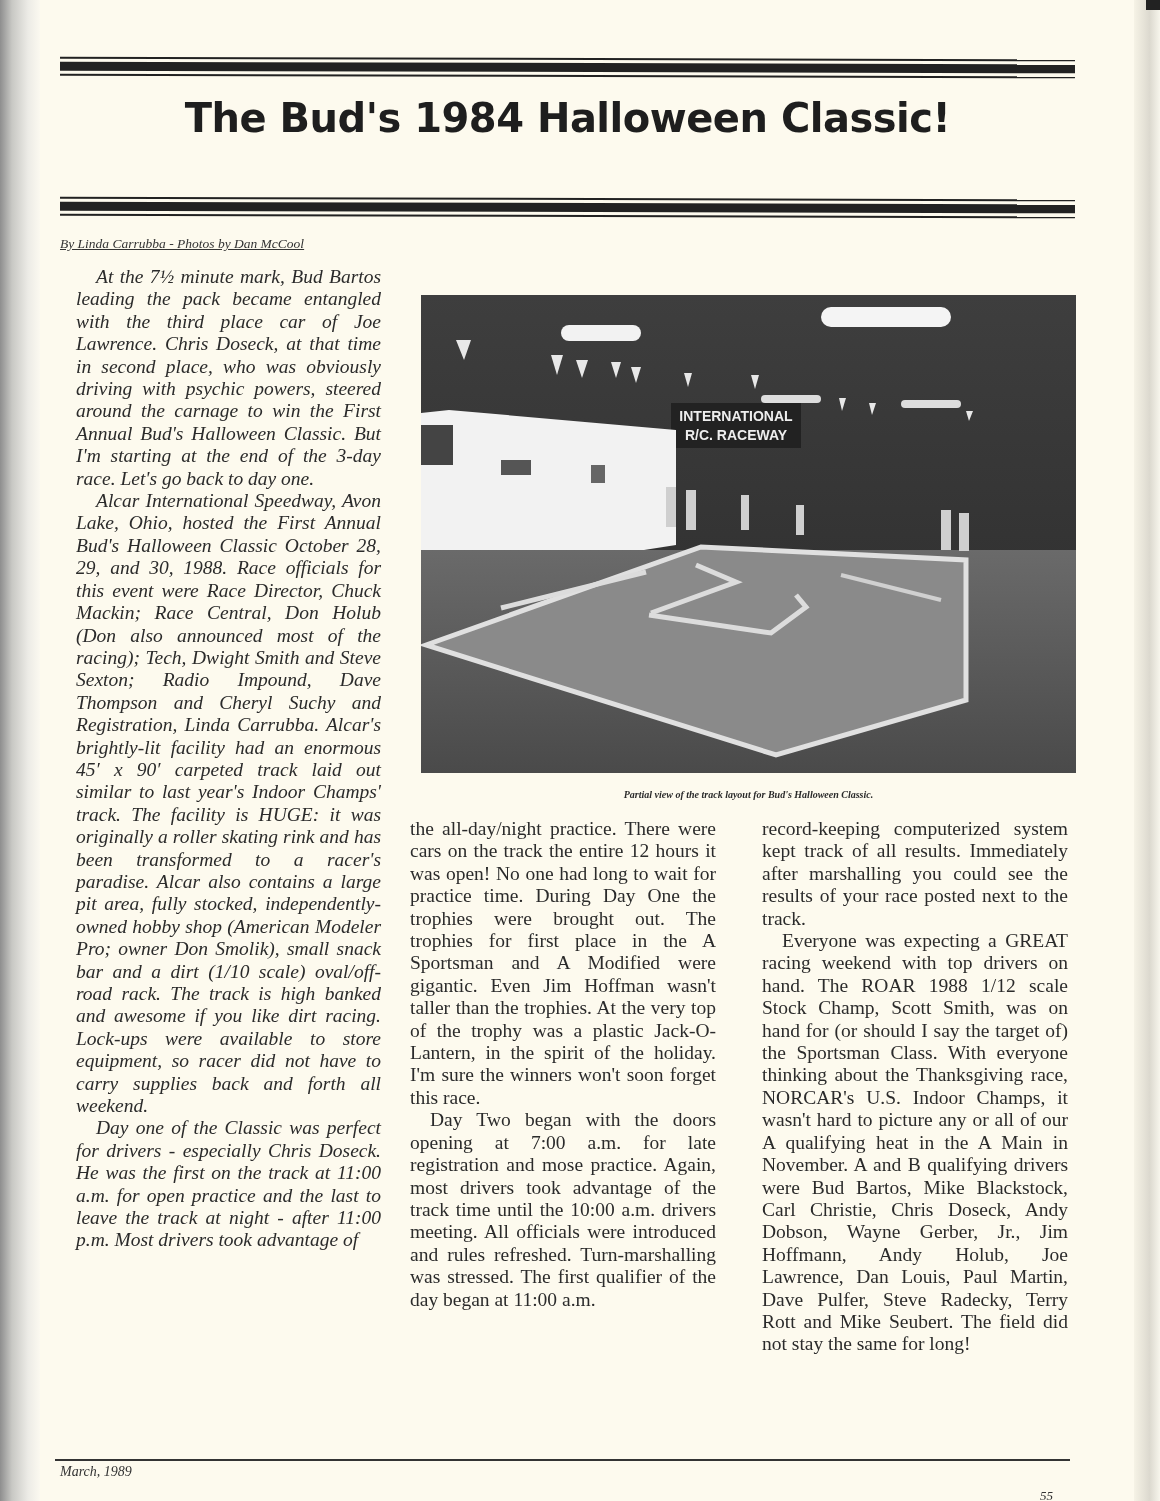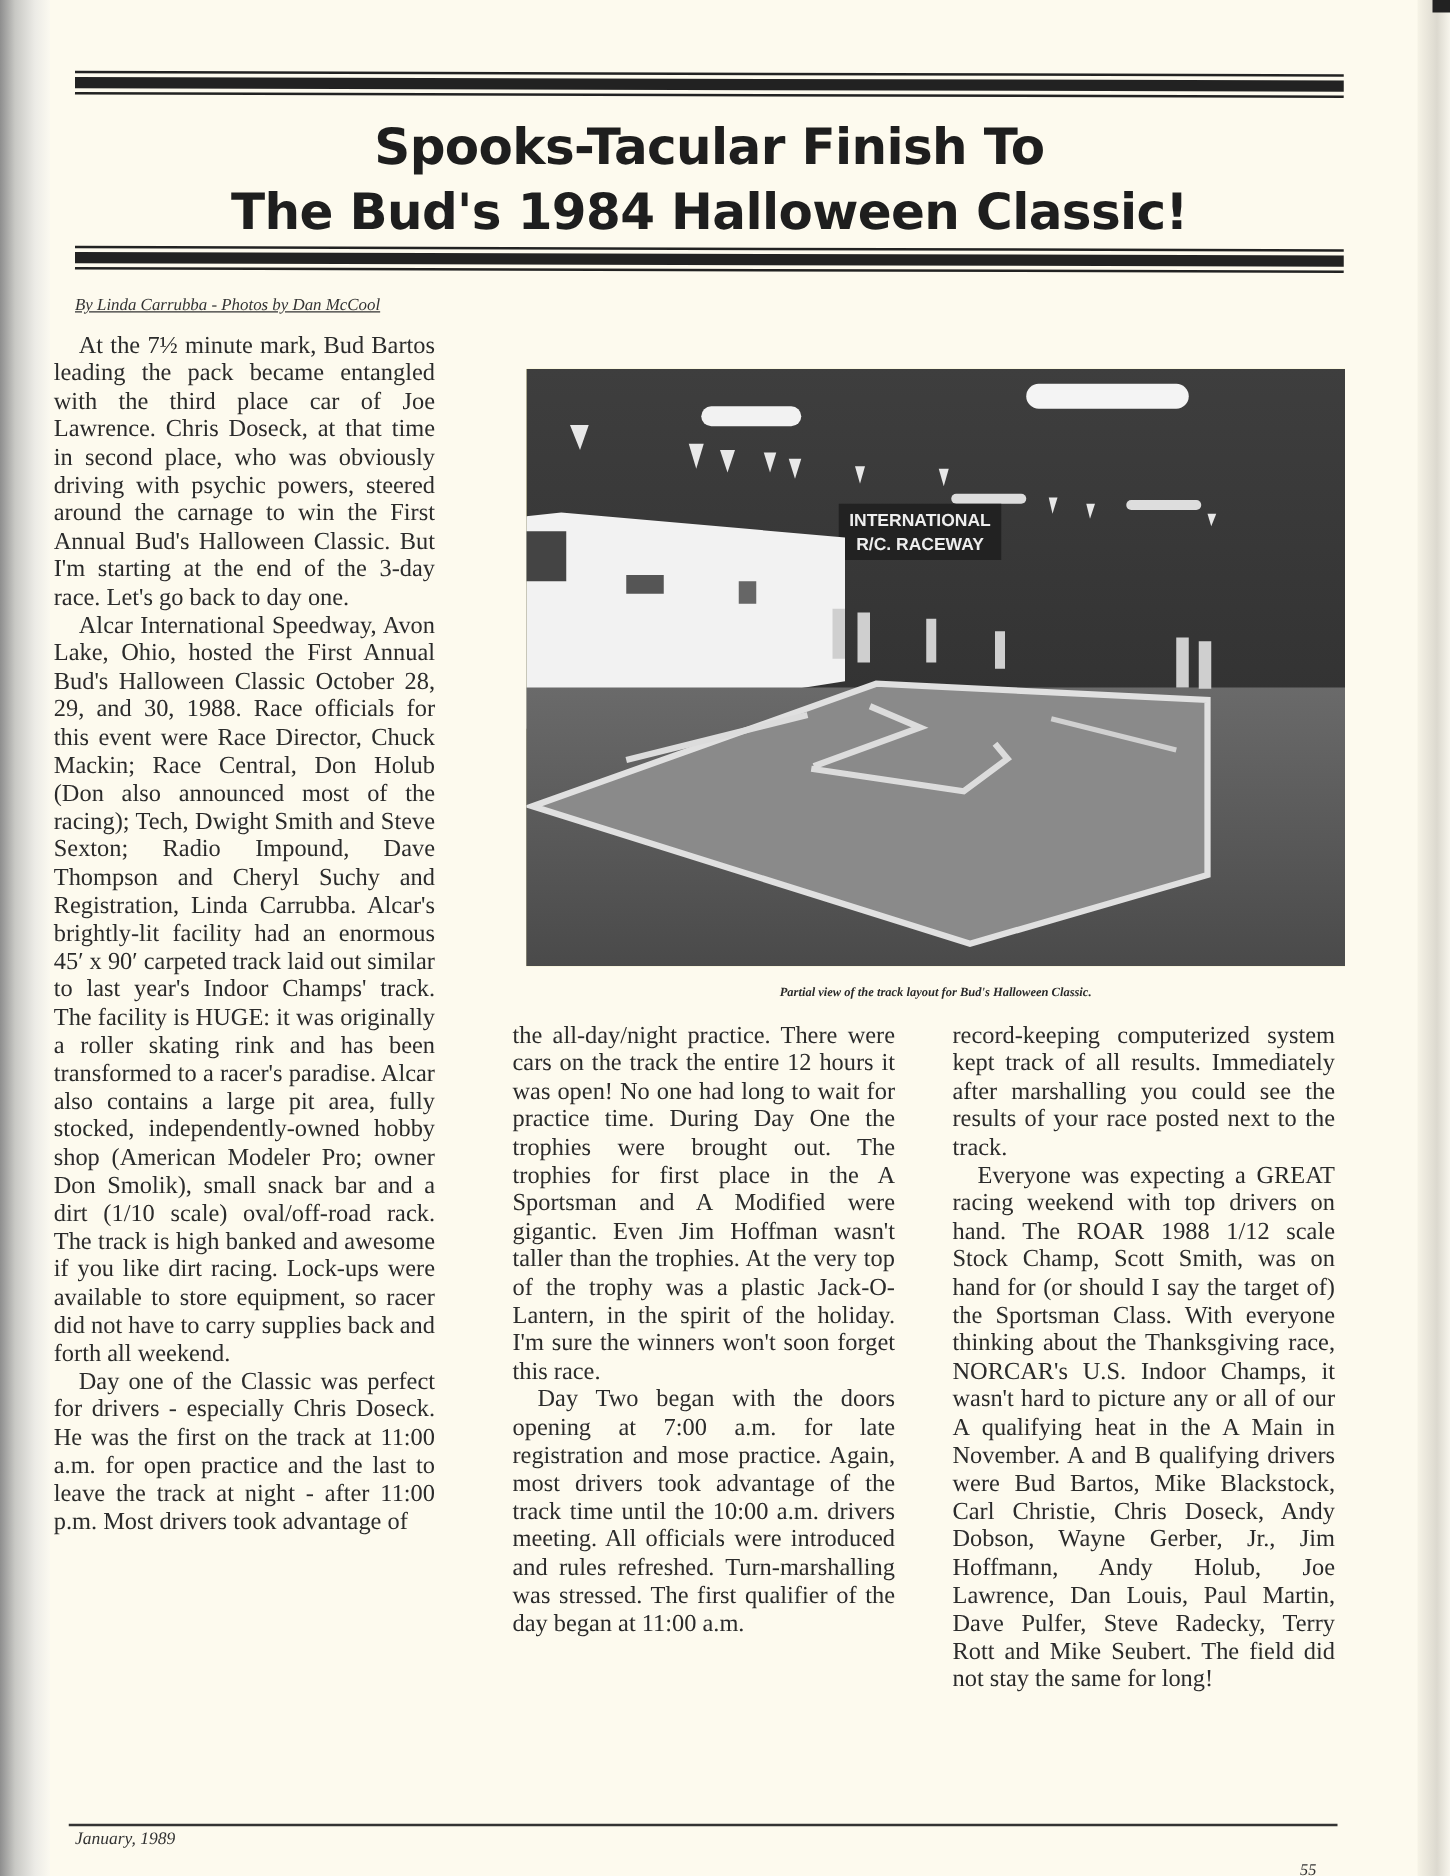--- a/index.html
+++ b/index.html
@@ -32,21 +32,21 @@
   }
   .byline {
     position: absolute; left: 60px; top: 236px;
     font-style: italic; font-size: 13.5px; color: #333; text-decoration: underline;
   }
   .col {
     position: absolute; font-size: 19.5px; line-height: 22.4px;
     text-align: justify; color: #2b2b2b;
   }
   .col p { margin: 0; text-indent: 20px; }
-  #col1 { left: 43px; top: 266px; width: 305px; }
+  #col1 { left: 76px; top: 266px; width: 305px; font-style: italic; }
   #col2 { left: 410px; top: 818px; width: 306px; }
   #col3 { left: 762px; top: 818px; width: 306px; }
   .photo {
     position: absolute; left: 421px; top: 295px; width: 655px; height: 478px;
     background: #fef9c3; overflow: hidden;
   }
   .photo svg { display:block; }
   .caption {
     position: absolute; left: 421px; width: 655px; top: 789px;
     text-align: center; font-style: italic; font-weight: bold;
@@ -63,21 +63,20 @@
 <div class="gutter-right"></div>
 <div class="top-corner"></div>
 
 <div class="rule-block" id="rule-top">
   <div class="thin"></div>
     <div class="thick"></div>
     <div class="thin"></div>
 </div>
 
 <div class="title">
-  <div>Spooks-Tacular Finish To</div>
   <div>The Bud's 1984 Halloween Classic!</div>
 </div>
 
 <div class="rule-block" id="rule-bottom">
   <div class="thin"></div>
     <div class="thick"></div>
     <div class="thin"></div>
 </div>
 
 <div class="byline">By Linda Carrubba - Photos by Dan McCool</div>
@@ -147,14 +146,14 @@
   <p style="text-indent:0">the all-day/night practice. There were cars on the track the entire 12 hours it was open! No one had long to wait for practice time. During Day One the trophies were brought out. The trophies for first place in the A Sportsman and A Modified were gigantic. Even Jim Hoffman wasn't taller than the trophies. At the very top of the trophy was a plastic Jack-O-Lantern, in the spirit of the holiday. I'm sure the winners won't soon forget this race.</p>
   <p>Day Two began with the doors opening at 7:00 a.m. for late registration and mose practice. Again, most drivers took advantage of the track time until the 10:00 a.m. drivers meeting. All officials were introduced and rules refreshed. Turn-marshalling was stressed. The first qualifier of the day began at 11:00 a.m.</p>
 </div>
 
 <div class="col" id="col3">
   <p style="text-indent:0">record-keeping computerized system kept track of all results. Immediately after marshalling you could see the results of your race posted next to the track.</p>
   <p>Everyone was expecting a GREAT racing weekend with top drivers on hand. The ROAR 1988 1/12 scale Stock Champ, Scott Smith, was on hand for (or should I say the target of) the Sportsman Class. With everyone thinking about the Thanksgiving race, NORCAR's U.S. Indoor Champs, it wasn't hard to picture any or all of our A qualifying heat in the A Main in November. A and B qualifying drivers were Bud Bartos, Mike Blackstock, Carl Christie, Chris Doseck, Andy Dobson, Wayne Gerber, Jr., Jim Hoffmann, Andy Holub, Joe Lawrence, Dan Louis, Paul Martin, Dave Pulfer, Steve Radecky, Terry Rott and Mike Seubert. The field did not stay the same for long!</p>
 </div>
 
 <div class="footer-rule"></div>
-<div class="footer-date">January, 1989</div>
+<div class="footer-date">March, 1989</div>
 <div class="footer-page">55</div>
 
 </body></html>

